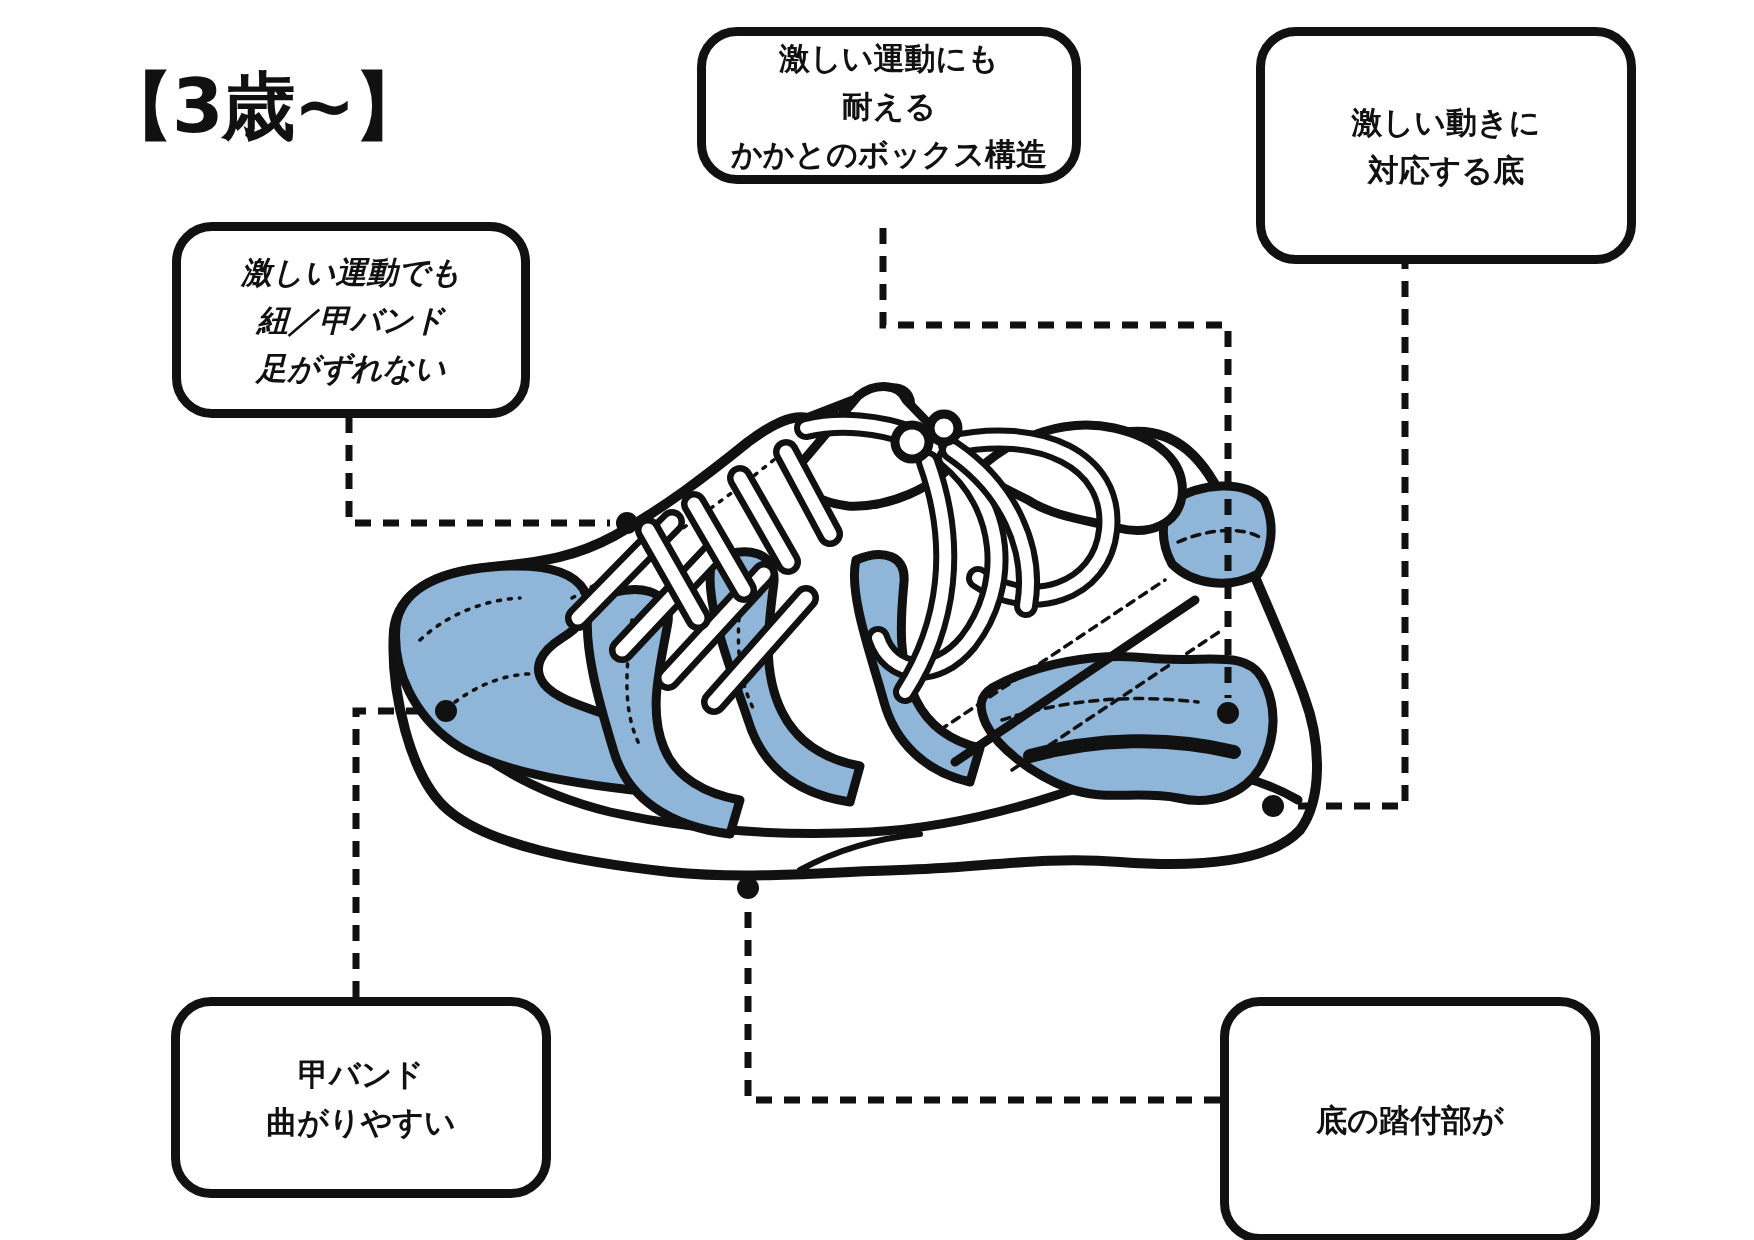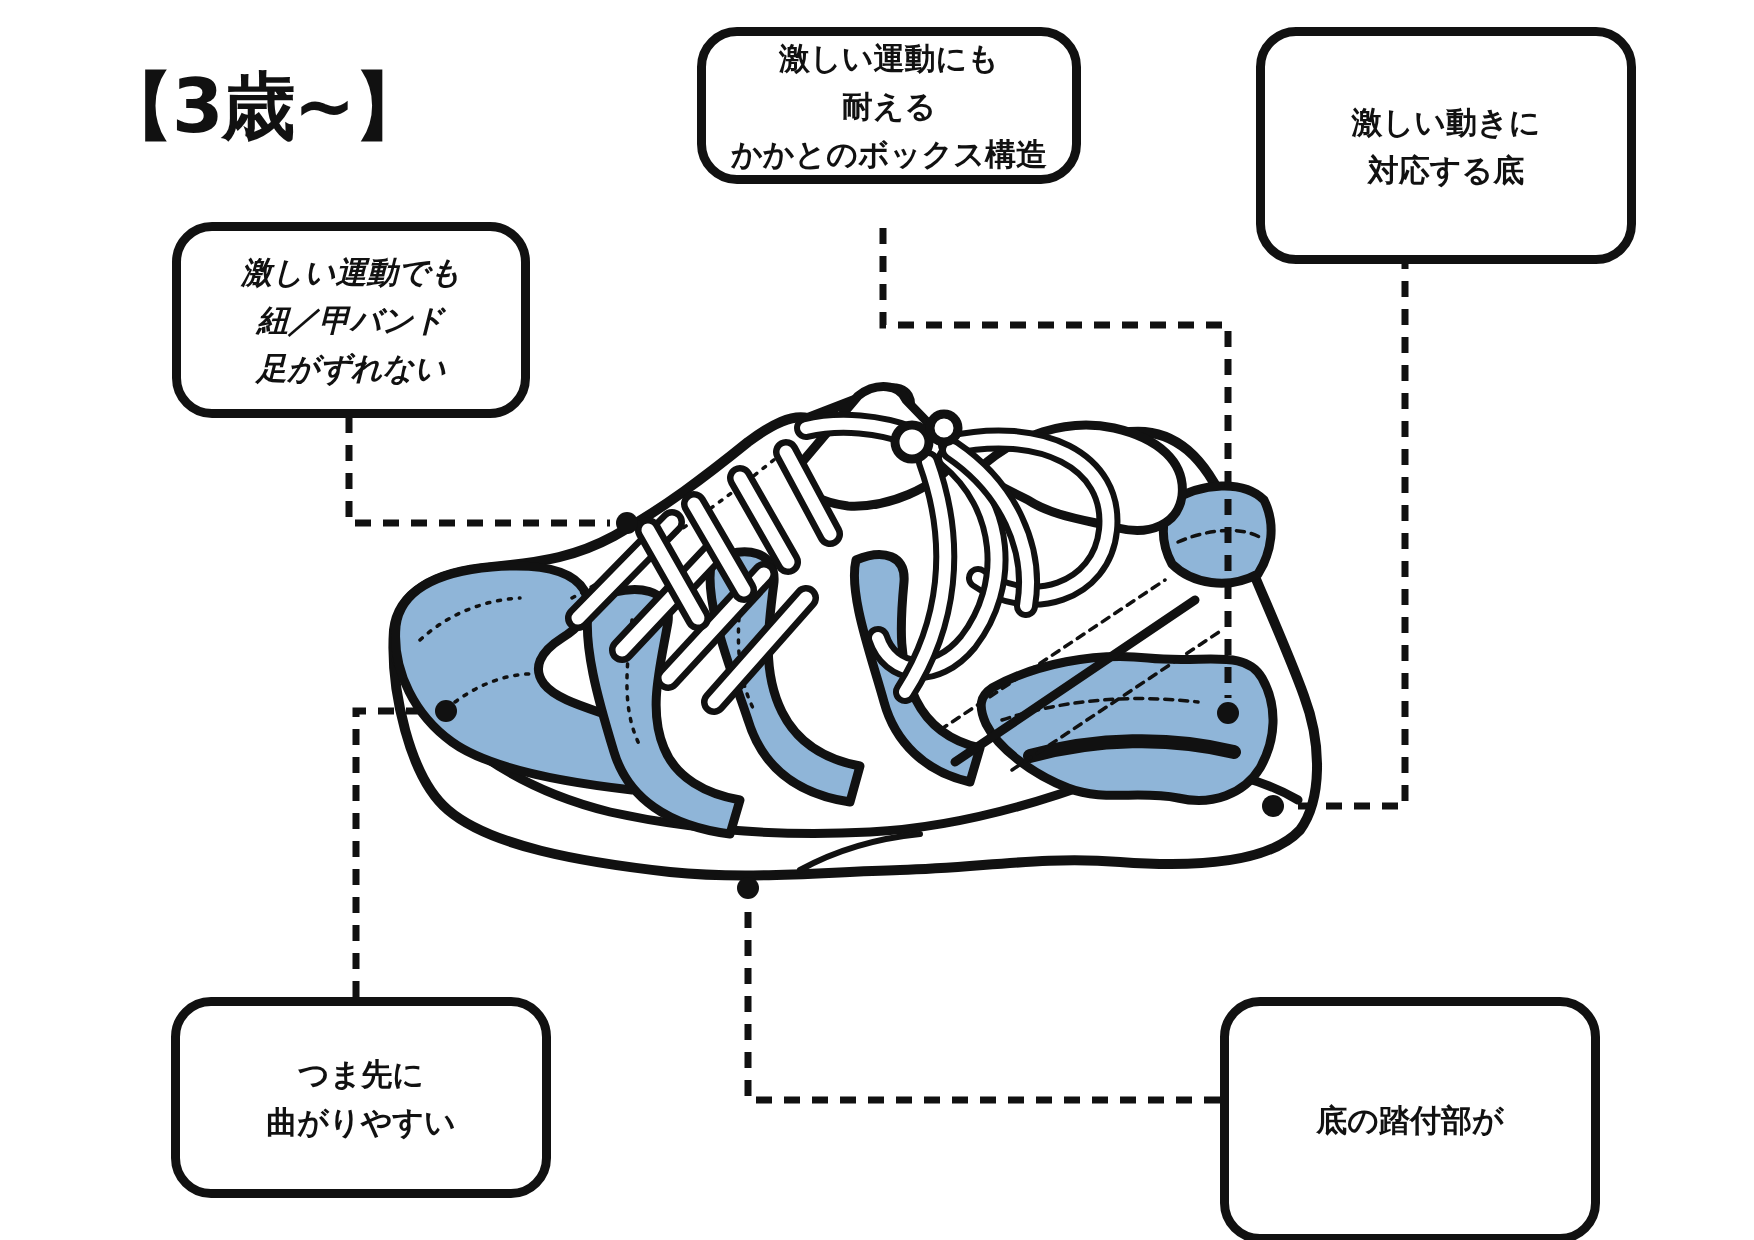--- a/index.html
+++ b/index.html
@@ -151,21 +151,21 @@
     <span>耐える</span>
     <span>かかとのボックス構造</span>
   </div>
 
   <div class="callout" id="callout-outsole">
     <span>激しい動きに</span>
     <span>対応する底</span>
   </div>
 
   <div class="callout" id="callout-toe">
-    <span>つま先に</span>
+    <span>甲バンド</span>
     <span>曲がりやすい</span>
   </div>
 
   <div class="callout" id="callout-flex">
     <span>底の踏付部が</span>
   </div>
 
 </div>
 
 </body></html>

